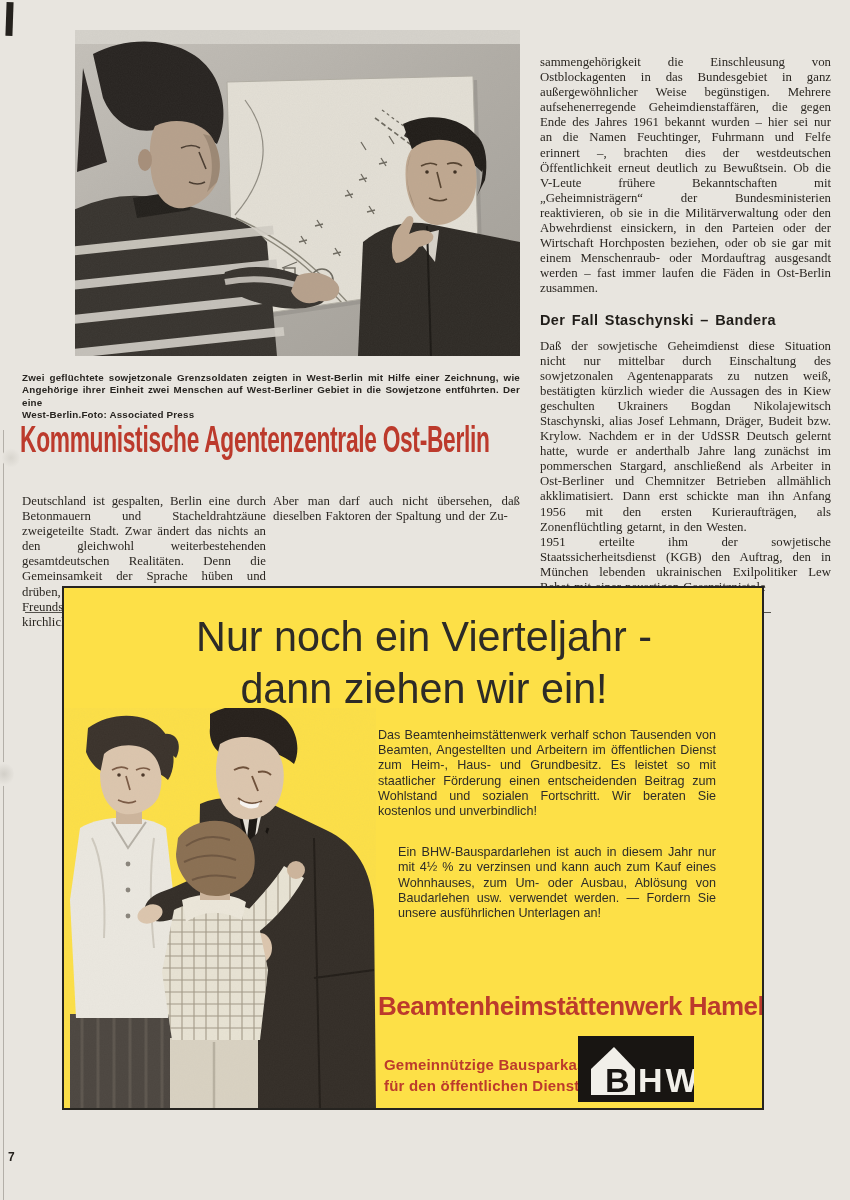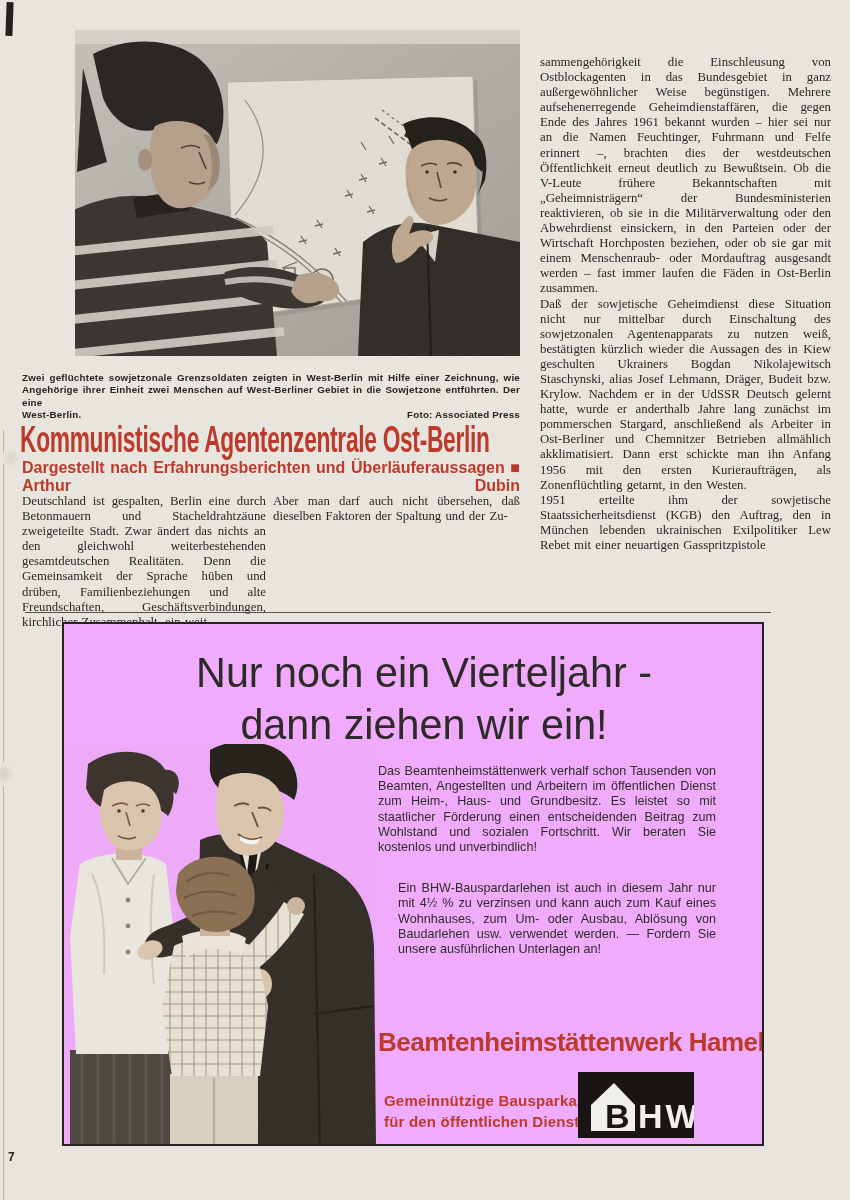--- a/index.html
+++ b/index.html
@@ -11,39 +11,39 @@
   .smudge{position:absolute;left:-6px;top:762px;width:20px;height:24px;border-radius:50%;
           background:radial-gradient(circle,#d2cfc8 0%,#e8e5df 70%);}
   .smudge2{position:absolute;left:2px;top:448px;width:18px;height:20px;border-radius:50%;
           background:radial-gradient(circle,#d8d5ce 0%,#e8e5df 72%);}
   
   .photo{position:absolute;left:75px;top:30px;width:445px;height:326px;background:#b4b0a9;overflow:hidden;}
   
   .caption{position:absolute;left:22px;top:372px;width:498px;color:#282521;
            font:bold 9.8px/12.4px "Liberation Sans",sans-serif;letter-spacing:.2px;}
   .cap-just{text-align:justify;text-align-last:justify;}
-  .cap-last{display:flex;justify-content:space-between;}
+  .cap-last{display:flex;}
   
   .headline{position:absolute;left:20px;top:421px;width:820px;color:#bc3a2c;white-space:nowrap;
             font:bold 37px/38px "Liberation Sans",sans-serif;letter-spacing:-.5px;
             transform:scaleX(.615);transform-origin:left top;}
   .subhead{position:absolute;left:22px;top:459px;width:498px;color:#bc3a2c;
            font:bold 16px/18px "Liberation Sans",sans-serif;text-align:justify;text-align-last:justify;}
   
   .serif{font:12.8px/15.1px "Liberation Serif",serif;text-align:justify;color:#2b2722;word-spacing:1px;}
   .serif p{margin:0;}
   .col-a{position:absolute;left:22px;top:494px;width:244px;}
   .col-b{position:absolute;left:273px;top:494px;width:247px;}
   .col-c{position:absolute;left:540px;top:55px;width:291px;}
   .col-c .xhead{font:bold 14.5px/16px "Liberation Sans",sans-serif;color:#201d19;text-align:left;
                 letter-spacing:.4px;margin:15px 0 11px 0;word-spacing:2px;}
   
   .rule{position:absolute;left:25px;top:612px;width:746px;height:1px;background:#55524d;}
-  .ad{position:absolute;left:62px;top:622px;width:702px;height:524px;border:2px solid #262420;
-      background:#f0abfc;box-sizing:border-box;overflow:hidden;}
+  .ad{position:absolute;left:62px;top:586px;width:702px;height:524px;border:2px solid #262420;
+      background:#fde047;box-sizing:border-box;overflow:hidden;}
   .ad-headline{position:absolute;left:60px;top:22px;width:600px;text-align:center;color:#2d2b27;
                font:400 43px/52px "Liberation Sans",sans-serif;transform:scaleX(.96);transform-origin:center top;}
   .ad-illu{position:absolute;left:-2px;bottom:-2px;width:314px;height:402px;}
   .ad-text{position:absolute;left:314px;top:140px;width:338px;}
   .ad-p{font:12.6px/15.2px "Liberation Sans",sans-serif;text-align:justify;color:#2e2c28;margin:0;}
   .ad-gap{margin-top:26px;margin-left:20px;}
   .ad-brand{position:absolute;left:314px;top:404px;width:382px;color:#bc3a2c;white-space:nowrap;
             font:bold 26px/28px "Liberation Sans",sans-serif;letter-spacing:-.5px;}
   .ad-tagline{position:absolute;left:320px;top:466px;color:#bc3a2c;
               font:bold 15px/21px "Liberation Sans",sans-serif;letter-spacing:.2px;}
@@ -141,30 +141,30 @@
   <div class="caption">
     <div class="cap-just">Zwei geflüchtete sowjetzonale Grenzsoldaten zeigten in West-Berlin mit Hilfe einer Zeichnung, wie</div>
     <div class="cap-just">Angehörige ihrer Einheit zwei Menschen auf West-Berliner Gebiet in die Sowjetzone entführten. Der eine</div>
     <div class="cap-last">
       <span>West-Berlin.</span>
       <span>Foto: Associated Press</span>
     </div>
   </div>
 
   <div class="headline">Kommunistische Agentenzentrale Ost-Berlin</div>
-  <div class="subhead"><span>Dargestellt nach Erfahrungsberichten und Überläuferaussagen</span> <span>■</span> <span>Arthur Dubin</span></div>
 
   <div class="col-a serif">
     <p>Deutschland ist gespalten, Berlin eine durch Betonmauern und Stacheldrahtzäune zweigeteilte Stadt. Zwar ändert das nichts an den gleichwohl weiterbestehenden gesamtdeutschen Realitäten. Denn die Gemeinsamkeit der Sprache hüben und drüben, Familienbeziehungen und alte Freundschaften, Geschäftsverbindungen, kirchlicher Zusammenhalt, ein weit-</p>
   </div>
   <div class="col-b serif">
     <p>Aber man darf auch nicht übersehen, daß dieselben Faktoren der Spaltung und der Zu-</p>
   </div>
   <div class="col-c serif">
     <p>sammengehörigkeit die Einschleusung von Ostblockagenten in das Bundesgebiet in ganz außergewöhnlicher Weise begünstigen. Mehrere aufsehenerregende Geheimdienstaffären, die gegen Ende des Jahres 1961 bekannt wurden – hier sei nur an die Namen Feuchtinger, Fuhrmann und Felfe erinnert –, brachten dies der westdeutschen Öffentlichkeit erneut deutlich zu Bewußtsein. Ob die V-Leute frühere Bekanntschaften mit „Geheimnisträgern“ der Bundesministerien reaktivieren, ob sie in die Militärverwaltung oder den Abwehrdienst einsickern, in den Parteien oder der Wirtschaft Horchposten beziehen, oder ob sie gar mit einem Menschenraub- oder Mordauftrag ausgesandt werden – fast immer laufen die Fäden in Ost-Berlin zusammen.</p>
+    <div class="xhead">Der Fall Staschynski – Bandera</div>
     <p>Daß der sowjetische Geheimdienst diese Situation nicht nur mittelbar durch Einschaltung des sowjetzonalen Agentenapparats zu nutzen weiß, bestätigten kürzlich wieder die Aussagen des in Kiew geschulten Ukrainers Bogdan Nikolajewitsch Staschynski, alias Josef Lehmann, Dräger, Budeit bzw. Krylow. Nachdem er in der UdSSR Deutsch gelernt hatte, wurde er anderthalb Jahre lang zunächst im pommerschen Stargard, anschließend als Arbeiter in Ost-Berliner und Chemnitzer Betrieben allmählich akklimatisiert. Dann erst schickte man ihn Anfang 1956 mit den ersten Kurieraufträgen, als Zonenflüchtling getarnt, in den Westen.</p>
     <p>1951 erteilte ihm der sowjetische Staatssicherheitsdienst (KGB) den Auftrag, den in München lebenden ukrainischen Exilpolitiker Lew Rebet mit einer neuartigen Gasspritzpistole</p>
   </div>
 
   <div class="rule"></div>
 
   <div class="ad">
     <div class="ad-headline">
       <div>Nur noch ein Vierteljahr -</div>
       <div>dann ziehen wir ein!</div>

